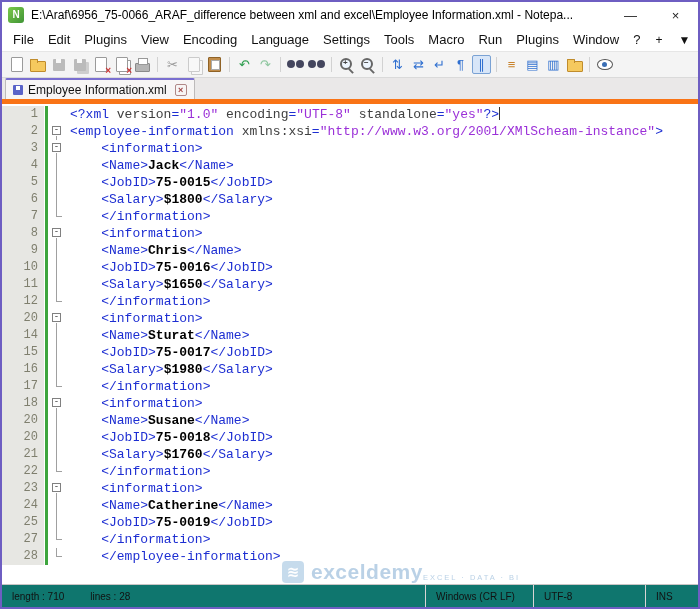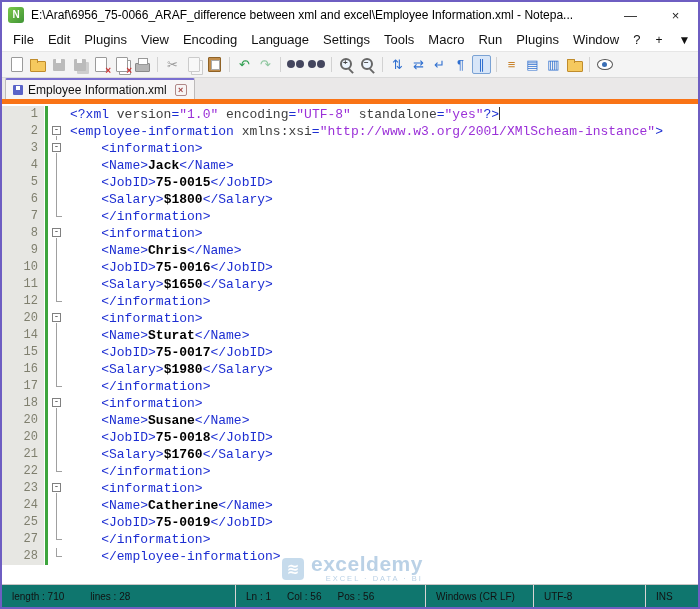--- a/index.html
+++ b/index.html
@@ -79,21 +79,21 @@
   .tk-attr{color:#404040;}
   .tk-eq{color:#1d2ed2;}
   .tk-val{color:#9b30d8;}
   .tk-txt{color:#000;font-weight:bold;}
   .tk-pl{color:#000;}
   .caret{display:inline-block;width:1px;height:13px;background:#333;vertical-align:-2px;}
 
   
   .watermark{position:absolute;left:280px;bottom:1px;display:flex;align-items:center;gap:7px;opacity:.8;pointer-events:none;}
   .wm-logo{width:22px;height:22px;border-radius:4px;background:#b9d3e8;color:#fff;font:bold 15px/22px "DejaVu Sans",sans-serif;text-align:center;}
-  .wm-text{display:flex;flex-direction:column;align-items:flex-end;}
+  .wm-text{display:flex;flex-direction:row;align-items:flex-end;}
   .wm-name{font:bold 21px/20px "Liberation Sans",sans-serif;color:#a9c6e0;letter-spacing:.5px;}
   .wm-tag{font:7.5px/9px "Liberation Sans",sans-serif;color:#a9c6e0;letter-spacing:2px;text-align:right;}
 
   
   .statusbar{flex:0 0 23px;background:#0f766e;border-top:1px solid #c9c5c5;display:flex;align-items:stretch;
     font-size:10px;color:#111;}
   .sb-sec{display:flex;align-items:center;padding:0 10px;border-right:1px solid #d8d4d4;}
   .sb-left{flex:1;gap:26px;}
   .sb-pos{width:190px;gap:16px;}
   .sb-eol{width:108px;}
@@ -242,25 +242,20 @@
         <span class="wm-tag">EXCEL · DATA · BI</span>
       </span>
     </div>
   </div>
 
   <div class="statusbar">
     <div class="sb-sec sb-left">
       <span>length : 710</span>
       <span>lines : 28</span>
     </div>
-    <div class="sb-sec sb-pos">
-      <span>Ln : 1</span>
-      <span>Col : 56</span>
-      <span>Pos : 56</span>
-    </div>
     <div class="sb-sec sb-eol">
       <span>Windows (CR LF)</span>
     </div>
     <div class="sb-sec sb-enc">
       <span>UTF-8</span>
     </div>
     <div class="sb-sec sb-ins">
       <span>INS</span>
     </div>
   </div>

